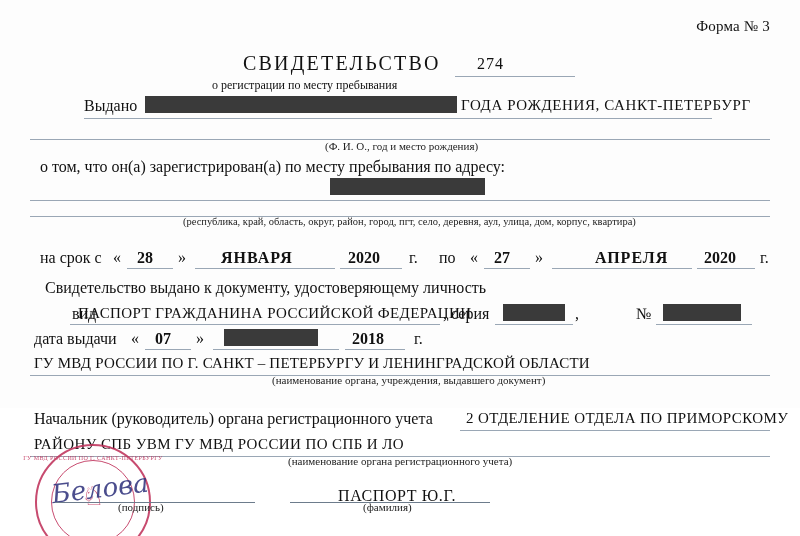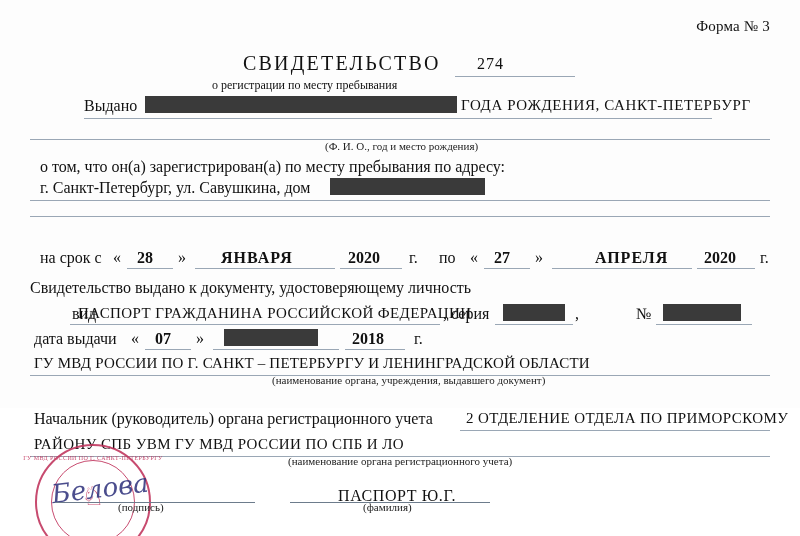--- a/index.html
+++ b/index.html
@@ -176,24 +176,24 @@
 
   <div class="lbl" style="top:97px;left:84px;">Выдано</div>
   <div class="redact" style="top:96px;left:145px;width:312px;"></div>
   <div class="val spaced" style="top:97px;left:461px;font-size:15px;">ГОДА РОЖДЕНИЯ, САНКТ-ПЕТЕРБУРГ</div>
   <div class="rule" style="top:118px;left:84px;width:628px;"></div>
   <div class="rule" style="top:139px;left:30px;width:740px;"></div>
   <div class="lbl small" style="top:140px;left:325px;">(Ф. И. О., год и место рождения)</div>
 
   <div class="lbl" style="top:158px;left:40px;">о том, что он(а) зарегистрирован(а) по месту пребывания по адресу:</div>
 
-  <div class="val" style="top:179px;left:40px;">г. Санкт-Петербург, ул. Савушкина, дом</div>
   <div class="redact" style="top:178px;left:330px;width:155px;"></div>
   <div class="rule" style="top:200px;left:30px;width:740px;"></div>
   <div class="rule" style="top:216px;left:30px;width:740px;"></div>
+  <div class="lbl tiny" style="top:216px;left:183px;">(республика, край, область, округ, район, город, пгт, село, деревня, аул, улица, дом, корпус, квартира)</div>
 
   <div class="lbl" style="top:249px;left:40px;">на срок с</div>
   <div class="lbl" style="top:249px;left:113px;">«</div>
   <div class="val" style="top:249px;left:137px;font-weight:bold;">28</div>
   <div class="rule" style="top:268px;left:127px;width:46px;"></div>
   <div class="lbl" style="top:249px;left:178px;">»</div>
   <div class="val" style="top:249px;left:221px;font-weight:bold;letter-spacing:1px;">ЯНВАРЯ</div>
   <div class="rule" style="top:268px;left:195px;width:140px;"></div>
   <div class="val" style="top:249px;left:348px;font-weight:bold;">2020</div>
   <div class="rule" style="top:268px;left:340px;width:62px;"></div>
@@ -203,21 +203,21 @@
   <div class="lbl" style="top:249px;left:470px;">«</div>
   <div class="val" style="top:249px;left:494px;font-weight:bold;">27</div>
   <div class="rule" style="top:268px;left:484px;width:46px;"></div>
   <div class="lbl" style="top:249px;left:535px;">»</div>
   <div class="val" style="top:249px;left:583px;font-weight:bold;letter-spacing:1px;margin-left:12px;">АПРЕЛЯ</div>
   <div class="rule" style="top:268px;left:552px;width:140px;"></div>
   <div class="val" style="top:249px;left:704px;font-weight:bold;">2020</div>
   <div class="rule" style="top:268px;left:697px;width:58px;"></div>
   <div class="lbl" style="top:249px;left:760px;">г.</div>
 
-  <div class="lbl" style="top:279px;left:30px;font-family:Liberation Serif, serif;">Свидетельство выдано к документу, удостоверяющему личность</div>
+  <div class="lbl" style="top:279px;left:45px;font-family:Liberation Serif, serif;">Свидетельство выдано к документу, удостоверяющему личность</div>
 
   <div class="lbl" style="top:305px;left:34px;margin-left:38px;">вид</div>
   <div class="val caps" style="top:305px;left:78px;">ПАСПОРТ ГРАЖДАНИНА РОССИЙСКОЙ ФЕДЕРАЦИИ</div>
   <div class="rule" style="top:324px;left:70px;width:370px;"></div>
   <div class="lbl" style="top:305px;left:443px;">, серия</div>
   <div class="redact" style="top:304px;left:503px;width:62px;"></div>
   <div class="rule" style="top:324px;left:495px;width:78px;"></div>
   <div class="lbl" style="top:305px;left:575px;">,</div>
   <div class="lbl" style="top:305px;left:636px;">№</div>
   <div class="redact" style="top:304px;left:663px;width:78px;"></div>

